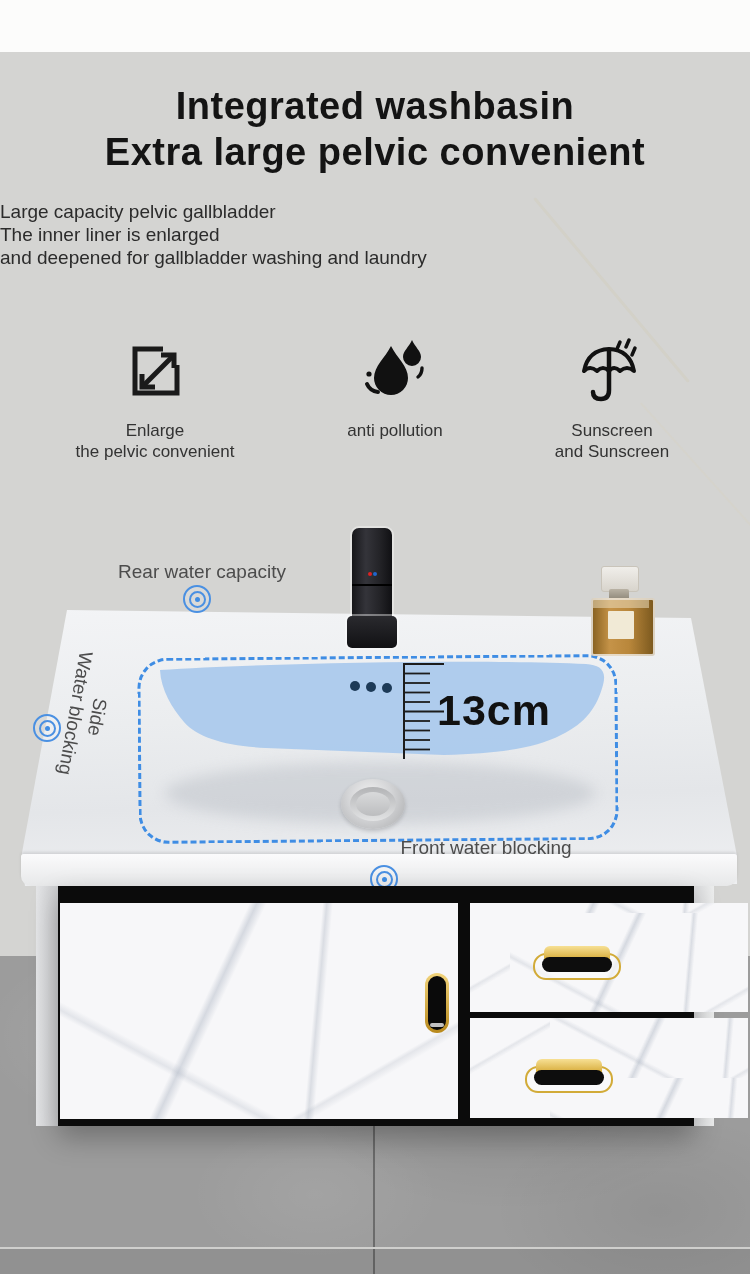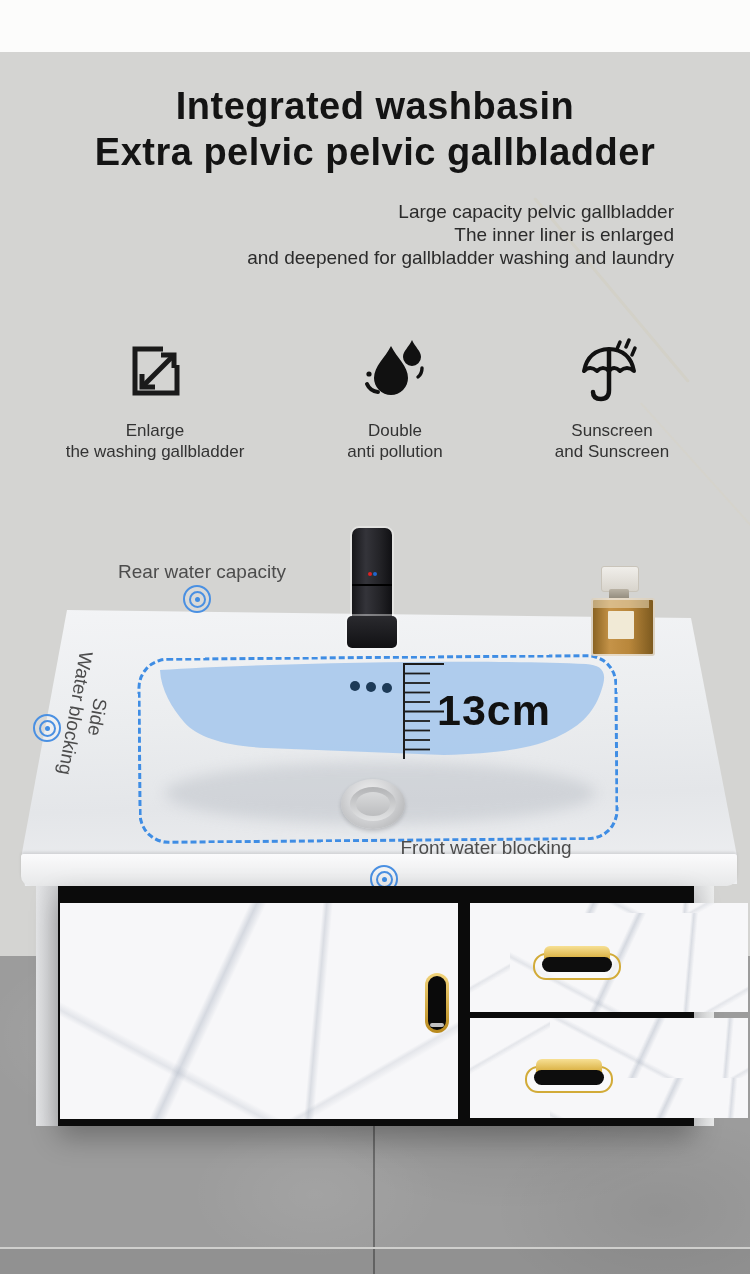--- a/index.html
+++ b/index.html
@@ -21,21 +21,21 @@
       radial-gradient(ellipse 180px 110px at 42% 75%, rgba(255,255,255,.07), transparent 70%),
       radial-gradient(ellipse 240px 140px at 88% 80%, rgba(0,0,0,.06), transparent 70%),
       #9c9c9c;}
   .wall-seam-v{left:373px;top:1126px;width:2px;height:148px;background:rgba(65,65,65,.55);}
   .wall-seam-h{left:0;top:1247px;width:750px;height:2px;background:#cfcfcd;}
   .wall-bottom{left:0;top:1249px;width:750px;height:25px;background:rgba(0,0,0,.07);}
 
   
   .title{left:0;width:750px;text-align:center;font-weight:700;font-size:38px;line-height:44px;color:#141414;letter-spacing:.5px;}
   .title1{top:84px;} .title2{top:130px;}
-  .sub{left:0;width:674px;text-align:right;font-size:19px;line-height:22px;color:#2b2b2b;}
+  .sub{left:0;width:674px;text-align:left;font-size:19px;line-height:22px;color:#2b2b2b;}
   .sub1{top:201px;} .sub2{top:224px;} .sub3{top:247px;}
 
   
   .feature{top:336px;width:240px;text-align:center;}
   .f1{left:35px;} .f2{left:275px;} .f3{left:492px;}
   .feature .ficon{height:70px;display:flex;align-items:center;justify-content:center;}
   .flabel{margin-top:14px;font-size:17px;line-height:21px;color:#333;text-align:center;}
 
   
   .counter{left:15px;top:605px;width:725px;height:282px;
@@ -133,52 +133,51 @@
 
   <div class="abs top-band"></div>
   <div class="abs wall-vein-1"></div>
   <div class="abs wall-vein-2"></div>
   <div class="abs wall-lower"></div>
   <div class="abs wall-seam-v"></div>
   <div class="abs wall-seam-h"></div>
   <div class="abs wall-bottom"></div>
 
   <div class="abs title title1">Integrated washbasin</div>
-  <div class="abs title title2">Extra pelvic pelvic gallbladder</div>
+  <div class="abs title title2">Extra large pelvic convenient</div>
   <div class="abs sub sub1">Large capacity pelvic gallbladder</div>
   <div class="abs sub sub2">The inner liner is enlarged</div>
   <div class="abs sub sub3">and deepened for gallbladder washing and laundry</div>
 
   <div class="abs feature f1">
     <div class="ficon">
       <svg width="64" height="62" viewBox="0 0 64 62">
         <path d="M40 9 H12 V53 H54 V25" fill="none" stroke="#1a1a1a" stroke-width="5"></path>
         <line x1="19" y1="47" x2="51" y2="15" stroke="#1a1a1a" stroke-width="5"></line>
         <path d="M51 28 V15 H38" fill="none" stroke="#1a1a1a" stroke-width="5"></path>
         <path d="M19 34 V47 H32" fill="none" stroke="#1a1a1a" stroke-width="5"></path>
       </svg>
     </div>
     <div class="flabel">
       <div>Enlarge</div>
-      <div>the washing gallbladder</div>
+      <div>the pelvic convenient</div>
     </div>
   </div>
 
   <div class="abs feature f2">
     <div class="ficon">
       <svg width="62" height="66" viewBox="0 0 62 66">
         <path d="M27 8 C21 20 10 28 10 40 a17 17 0 0 0 34 0 C44 28 33 20 27 8 Z" fill="#111"></path>
         <path d="M48 2 C45 9 39 13 39 19 a9 9 0 0 0 18 0 C57 13 51 9 48 2 Z" fill="#111"></path>
         <circle cx="5" cy="36" r="2.6" fill="#111"></circle>
         <path d="M3 46 q3 7 11 8" fill="none" stroke="#111" stroke-width="4" stroke-linecap="round"></path>
         <path d="M58 30 q0 6 -4 9" fill="none" stroke="#111" stroke-width="3.4" stroke-linecap="round"></path>
       </svg>
     </div>
     <div class="flabel">
-      <div>Double</div>
       <div>anti pollution</div>
     </div>
   </div>
 
   <div class="abs feature f3">
     <div class="ficon">
       <svg width="64" height="66" viewBox="0 0 64 66">
         <line x1="40" y1="4" x2="37" y2="11" stroke="#111" stroke-width="3.5" stroke-linecap="round"></line>
         <line x1="49" y1="2" x2="46" y2="9" stroke="#111" stroke-width="3.5" stroke-linecap="round"></line>
         <line x1="55" y1="10" x2="52" y2="17" stroke="#111" stroke-width="3.5" stroke-linecap="round"></line>

